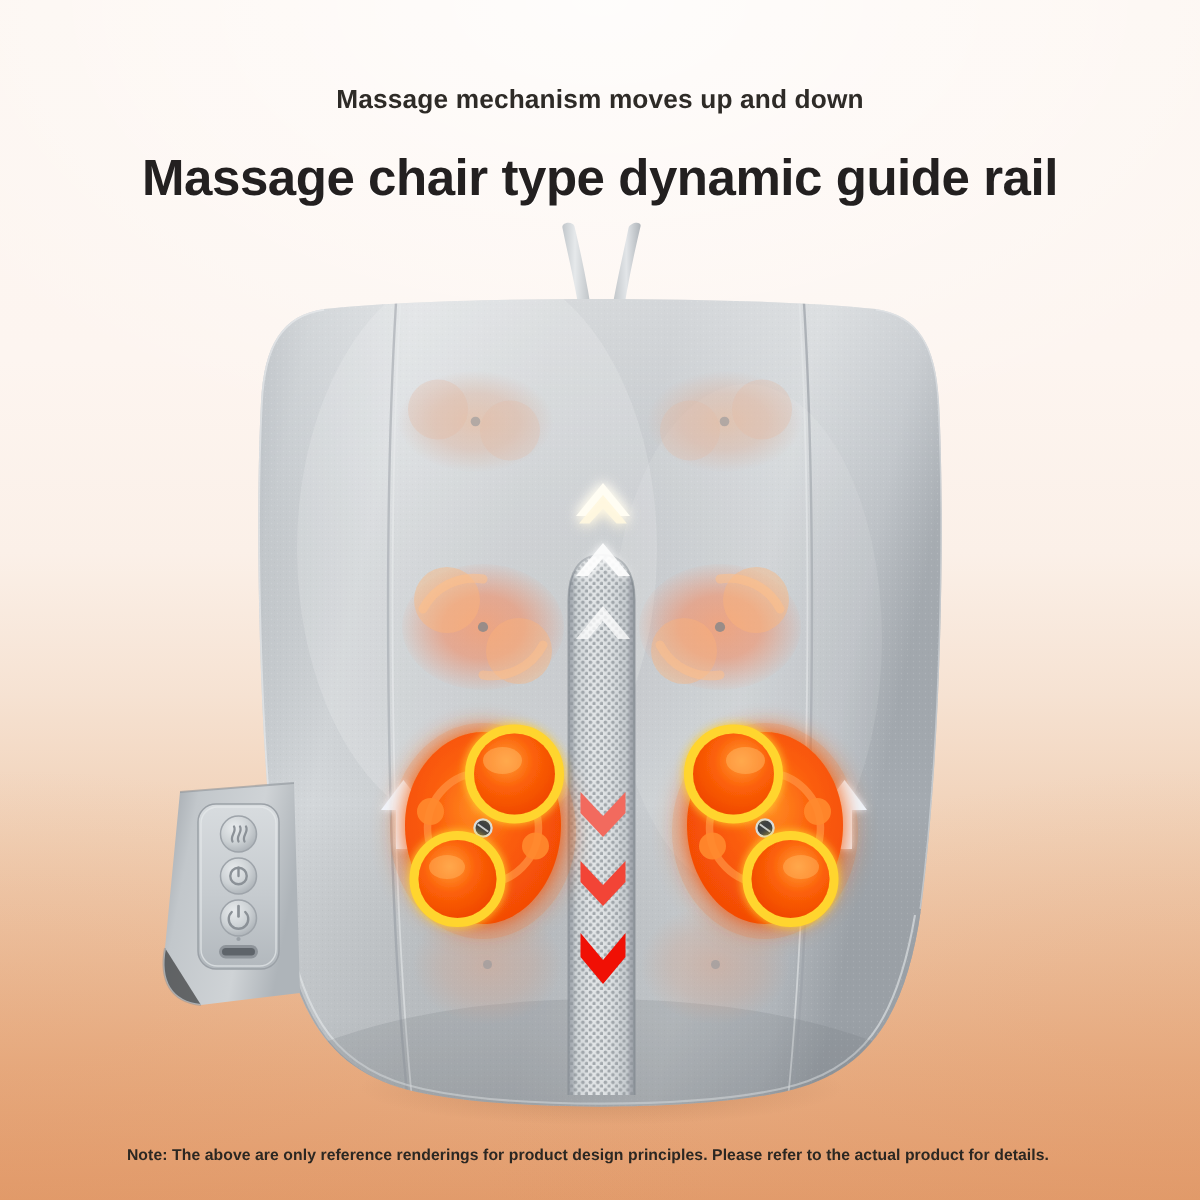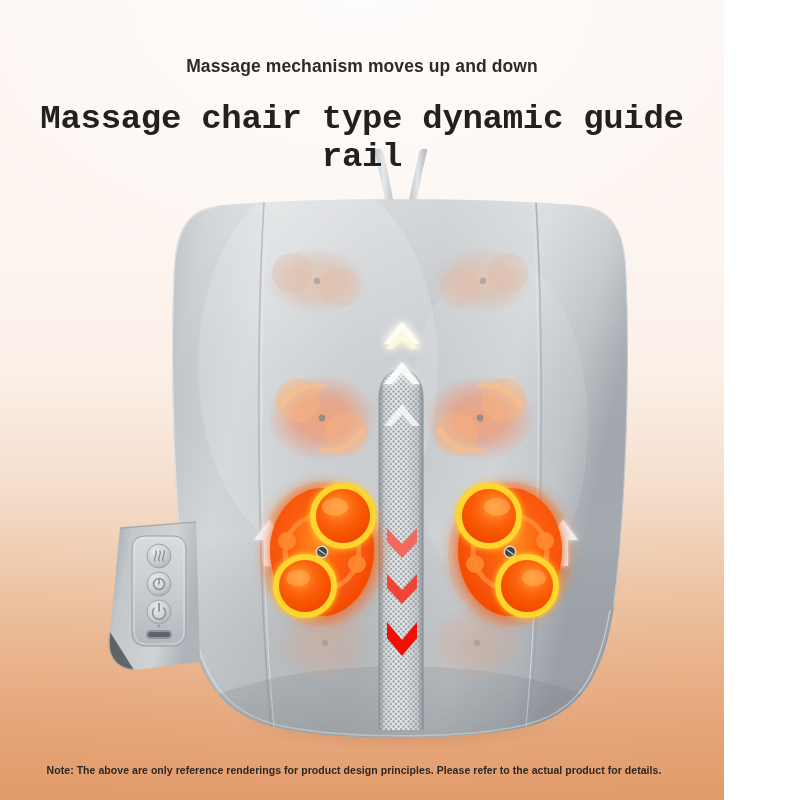--- a/index.html
+++ b/index.html
@@ -8,21 +8,21 @@
   }
   body {
     width: 800px;
     height: 800px;
     overflow: hidden;
     font-family: "Liberation Sans", sans-serif;
   }
 
   #poster {
     position: relative;
-    width: 724px;
+    width: 800px;
     height: 800px;
     overflow: hidden;
     background: linear-gradient(180deg,
         #fdf6f1 0%,
         #fdf5f0 30%,
         #fbf0e8 46%,
         #f6e2d2 58%,
         #f0cfb4 70%,
         #ecbe9b 80%,
         #e8ae84 89%,
@@ -54,21 +54,21 @@
     letter-spacing: 0.1px;
     color: #2e2b27;
     font-family: "Liberation Sans", sans-serif;
   }
   #title {
     margin-top: 23px;
     font-size: 34px;
     font-weight: 700;
     letter-spacing: -0.3px;
     color: #232020;
-    font-family: Liberation Mono, monospace;
+    font-family: Liberation Sans, sans-serif;
     text-shadow: 0 1px 0 rgba(255,255,255,0.6);
   }
 
   
   #footer-note {
     position: absolute;
     left: 0; right: 16px;
     bottom: 24px;
     text-align: center;
     font-size: 10.5px;

